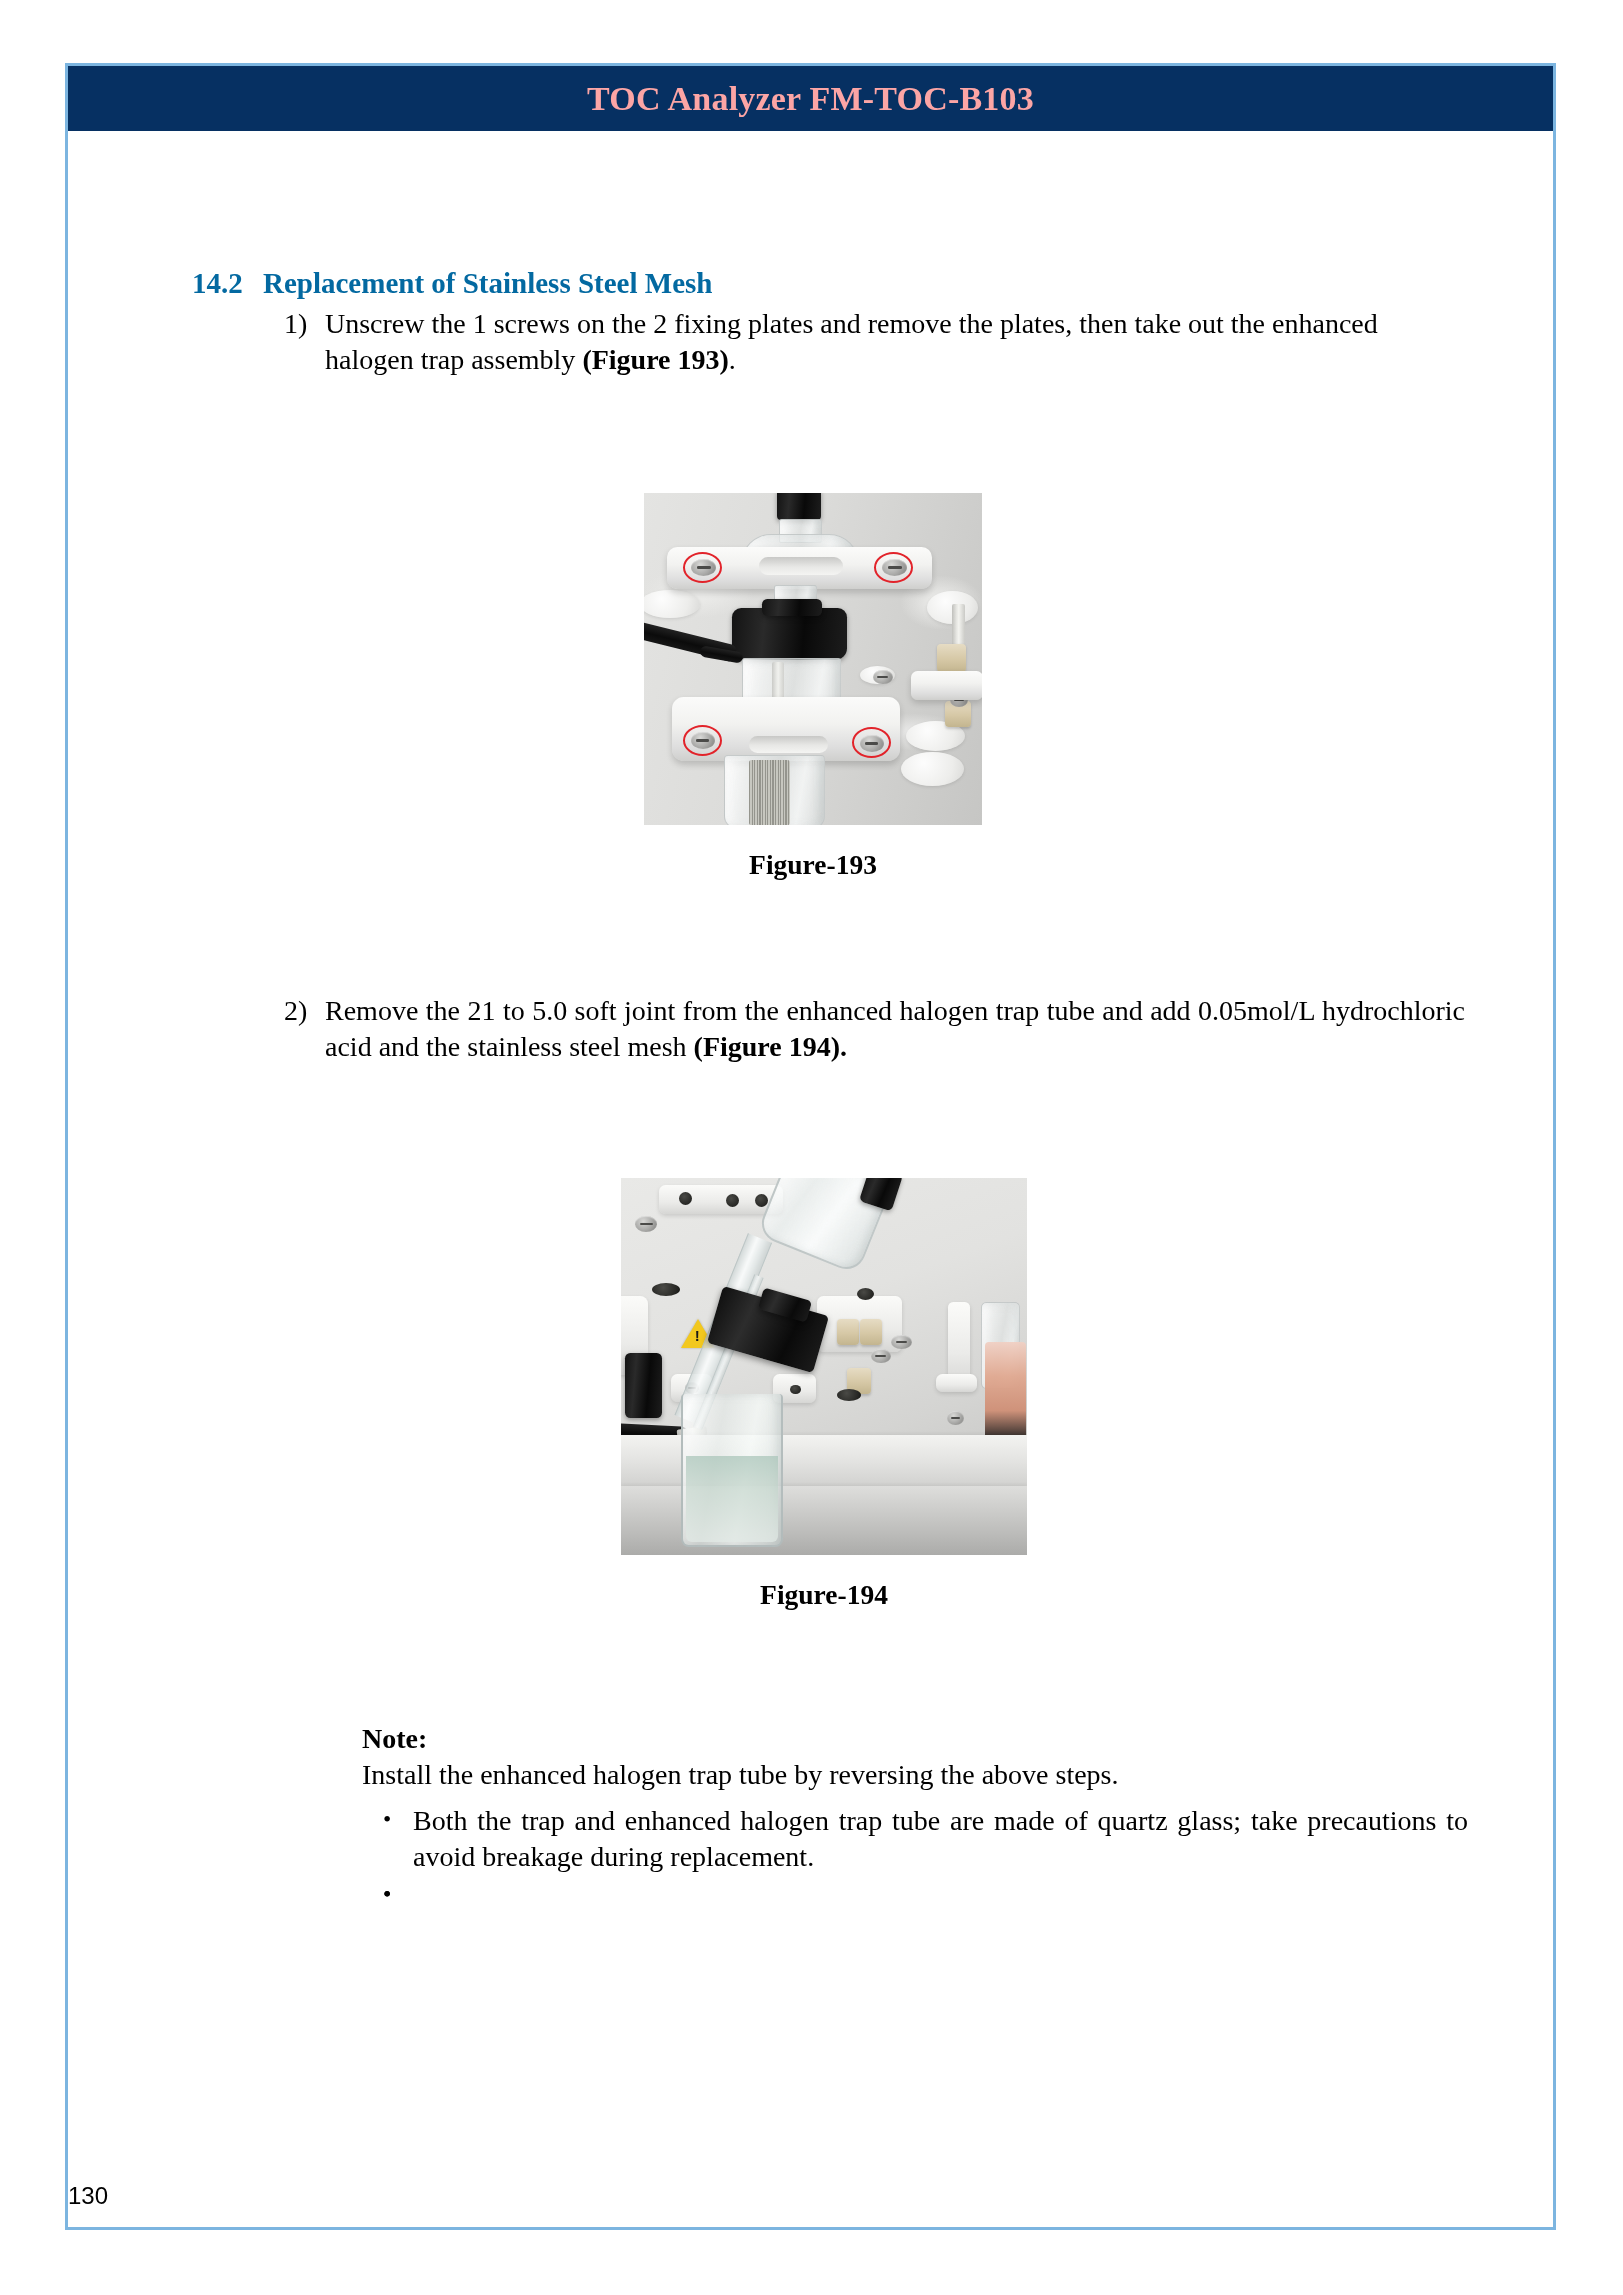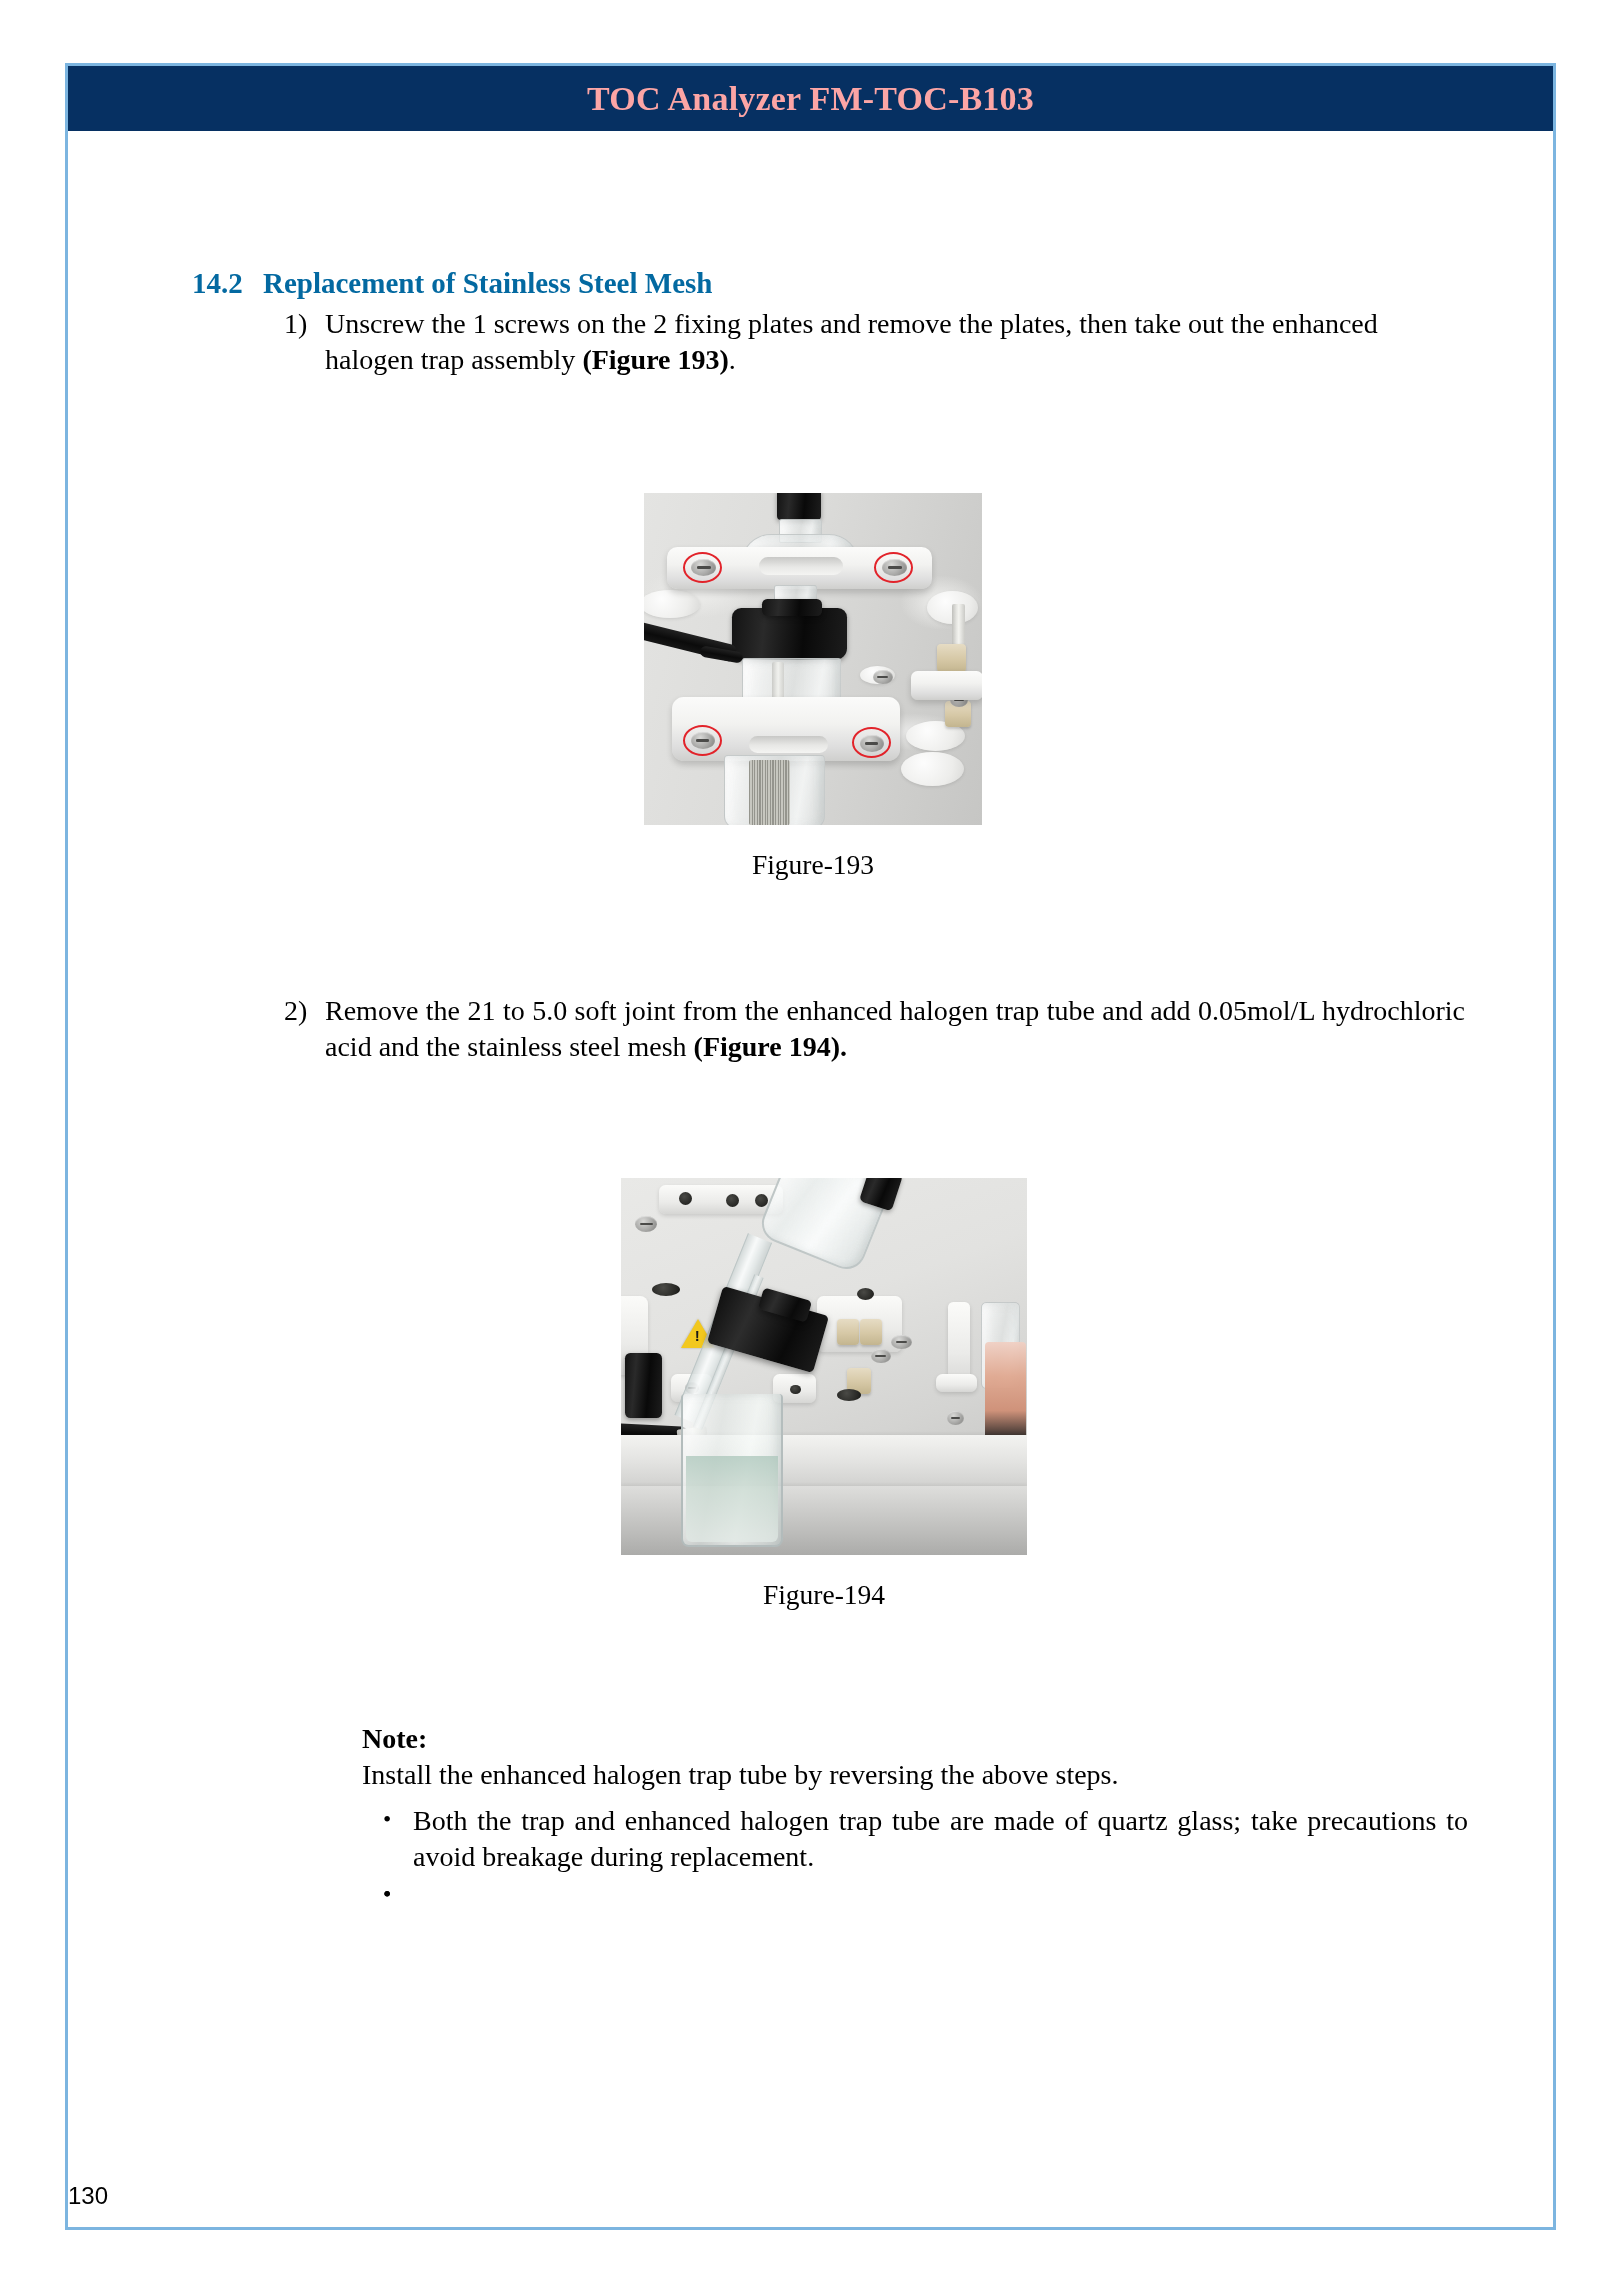--- a/index.html
+++ b/index.html
@@ -107,21 +107,21 @@
     width: 1181px;
   }
 
   
   .figure-block {
     position: absolute;
     text-align: center;
   }
   .figure-caption {
     font-size: 27.5px;
-    font-weight: normal;
+    font-weight: bold;
     color: #000000;
     margin-top: 23.6px;
     font-family: "Liberation Serif", serif;
   }
 
   #figure-193-block { left: 555px; top: 362px; width: 380px; }
   #figure-194-block { left: 527px; top: 1047px; width: 458px; }
 
   .photo {
     position: relative;

